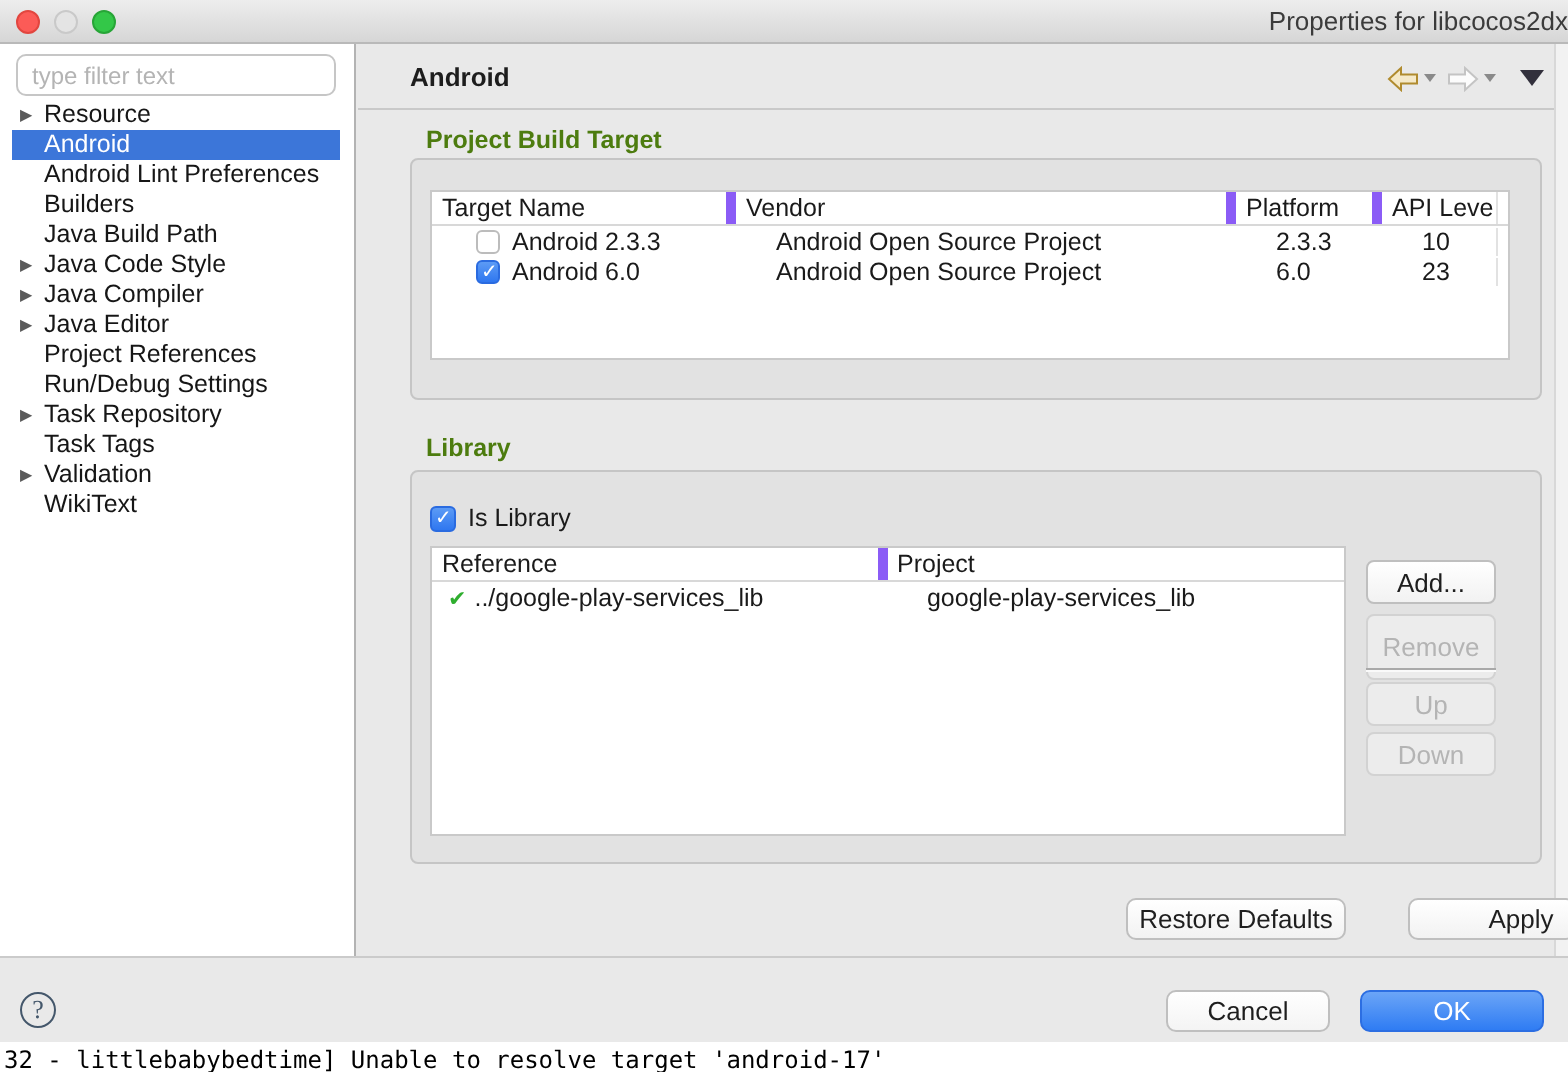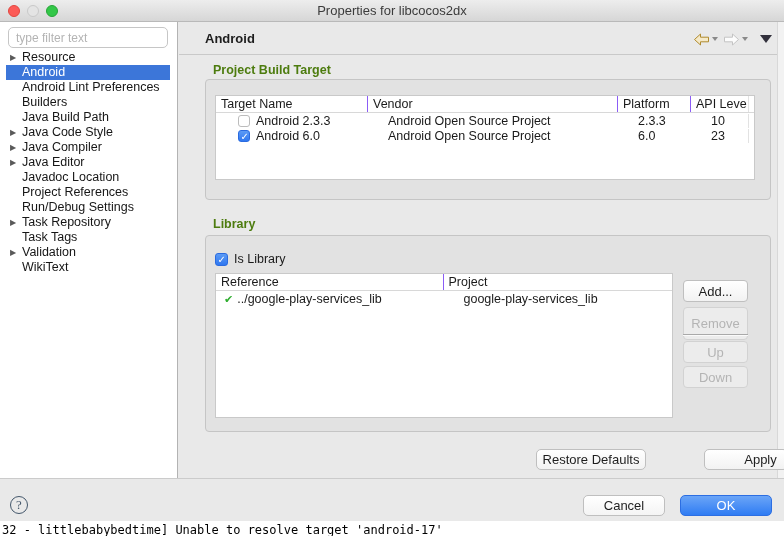--- a/index.html
+++ b/index.html
@@ -9,21 +9,21 @@
   #window { position:absolute; left:0; top:0; width:784px; height:521px; background:#e9e9e9; border-bottom:1px solid #9f9f9f; }
 
   
   #titlebar { position:absolute; left:0; top:0; width:784px; height:22px;
     background:linear-gradient(#ededed,#d6d6d6); border-bottom:1px solid #b9b9b9; }
   .light { position:absolute; top:5px; width:12px; height:12px; border-radius:50%; }
   #light-close { left:8px;  background:#fc5b57; border:1px solid #e2463f; }
   #light-min   { left:27px; background:#e4e4e4; border:1px solid #c9c9c9; }
   #light-zoom  { left:46px; background:#33c748; border:1px solid #27a537; }
   #win-title { position:absolute; left:0; top:0; width:100%; height:22px; line-height:22px;
-    text-align:center; font-size:13px; color:#3b3b3b; }
+    text-align:right; font-size:13px; color:#3b3b3b; }
 
   
   #sidebar { position:absolute; left:0; top:22px; width:178px; height:456px; background:#fff; border-right:1px solid #b3b3b3; }
   #filter { position:absolute; left:8px; top:5px; width:160px; height:21px; border:1px solid #c6c6c6;
     border-radius:5px; font-family:"Liberation Sans",sans-serif; font-size:12px; padding:0 7px; color:#444; outline:none; }
   #filter::placeholder { color:#b4b4b4; }
   #tree { position:absolute; left:0; top:28px; width:178px; }
   .tree-item { position:relative; height:15px; line-height:15px; font-size:12.5px; color:#161616; padding-left:22px; white-space:nowrap; cursor:default; }
   .tree-item .tri { position:absolute; left:10px; top:0; font-size:8px; color:#5a5a5a; line-height:15px; }
   .tree-item.selected { background:#3c76d9; color:#fff; margin:0 8px 0 6px; padding-left:16px; }
@@ -42,21 +42,21 @@
   #gb-target { left:205px; top:79px; width:566px; height:121px; }
   #lbl-target { left:213px; top:63px; }
   #lbl-library { left:213px; top:217px; }
   #gb-library { left:205px; top:235px; width:566px; height:197px; }
 
   
   .tbl { position:absolute; background:#fff; border:1px solid #c9c9c9; overflow:hidden; }
   #tbl-target { left:215px; top:95px; width:540px; height:85px; }
   #tbl-library { left:215px; top:273px; width:458px; height:145px; }
   .thead { display:flex; height:17px; border-bottom:1px solid #d8d8d8; background:#fff; }
-  .th { font-size:12.5px; color:#1a1a1a; line-height:16px; padding-left:5px; border-right:1px solid #8b5cf6; white-space:nowrap; overflow:hidden; }
+  .th { font-size:12.5px; color:#1a1a1a; line-height:16px; padding-left:5px; border-right:5px solid #8b5cf6; white-space:nowrap; overflow:hidden; }
   .trow { display:flex; height:15px; align-items:center; font-size:12.5px; color:#1a1a1a; }
   .td { padding-left:20px; white-space:nowrap; overflow:hidden; }
   .c1 { width:152px; } .c2 { width:250px; } .c3 { width:73px; } .c4 { width:58px; border-right:1px solid #e2e2e2; }
   .r1 { width:228px; } .r2 { width:229px; }
 
   
   .cb { width:12px; height:12px; border-radius:3px; background:#fff; border:1px solid #bcbcbc; flex:0 0 auto; position:relative; }
   .cb.checked { background:linear-gradient(#5c9bf5,#2f77f0); border:1px solid #2a6be0; }
   .cb.checked span { position:absolute; left:1.5px; top:-1px; font-size:10px; color:#fff; line-height:13px; }
   .row-ok { color:#2fae2f; font-size:11px; margin-left:8px; margin-right:4px; }
@@ -68,21 +68,21 @@
 
   
   .btn { position:absolute; border:1px solid #bfbfbf; border-radius:4px; background:linear-gradient(#ffffff,#f2f2f2);
     font-family:"Liberation Sans",sans-serif; font-size:13px; color:#1e1e1e; text-align:center; cursor:default; }
   .btn:disabled, .btn.disabled { background:#ececec; color:#b4b4b4; border-color:#d2d2d2; }
   #btn-add    { left:683px; top:280px; width:65px; height:22px; }
   #btn-remove { left:683px; top:307px; width:65px; height:33px; }
   #btn-sep    { position:absolute; left:683px; top:334px; width:65px; height:2px; border-top:1px solid #a9a9a9; border-bottom:1px solid #fafafa; }
   #btn-up     { left:683px; top:341px; width:65px; height:22px; }
   #btn-down   { left:683px; top:366px; width:65px; height:22px; }
-  #btn-restore { left:536px; top:449px; width:110px; height:21px; border-radius:5px; }
+  #btn-restore { left:563px; top:449px; width:110px; height:21px; border-radius:5px; }
   #btn-apply   { left:704px; top:449px; width:84px; height:21px; border-radius:5px;padding-left:29px; }
 
   
   #bottombar { position:absolute; left:0; top:478px; width:784px; height:43px; background:#e9e9e9; border-top:1px solid #cbcbcb; }
   #help { position:absolute; left:10px; top:17px; width:18px; height:18px; border:1.5px solid #44576b; border-radius:50%;
     text-align:center; line-height:16px; font-size:13px; color:#44576b; font-family:"Liberation Serif",serif; }
   #btn-cancel { left:583px; top:495px; width:82px; height:21px; border-radius:5px; background:linear-gradient(#ffffff,#f4f4f4); }
   #btn-ok { left:680px; top:495px; width:92px; height:21px; border-radius:5px;
     background:linear-gradient(#6ba5f7,#2f7cf3); border:1px solid #2c6ee2; color:#fff; }
 
@@ -118,22 +118,20 @@
         <span>Java Build Path</span></div>
       <div class="tree-item">
         <span class="tri">▶</span>
         <span>Java Code Style</span></div>
       <div class="tree-item">
         <span class="tri">▶</span>
         <span>Java Compiler</span></div>
       <div class="tree-item">
         <span class="tri">▶</span>
         <span>Java Editor</span></div>
-      <div class="tree-item">
-        <span>Javadoc Location</span></div>
       <div class="tree-item">
         <span>Project References</span></div>
       <div class="tree-item">
         <span>Run/Debug Settings</span></div>
       <div class="tree-item">
         <span class="tri">▶</span>
         <span>Task Repository</span></div>
       <div class="tree-item">
         <span>Task Tags</span></div>
       <div class="tree-item">

